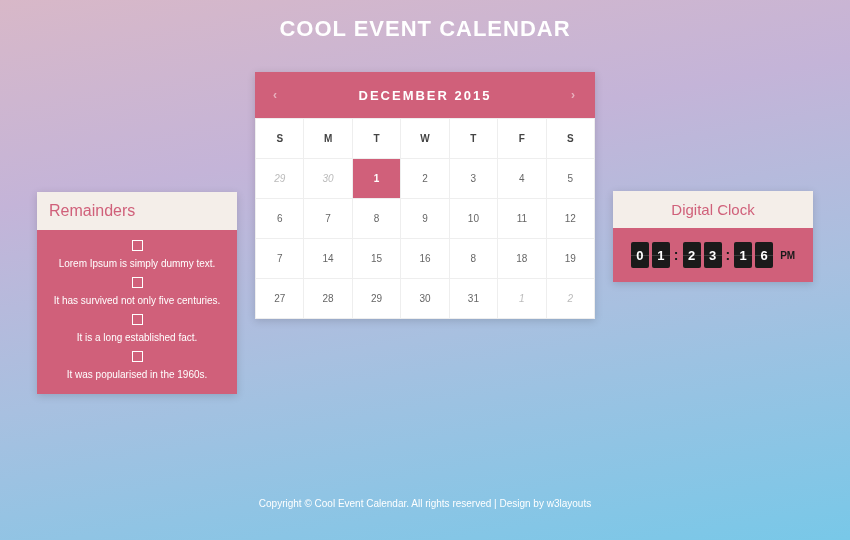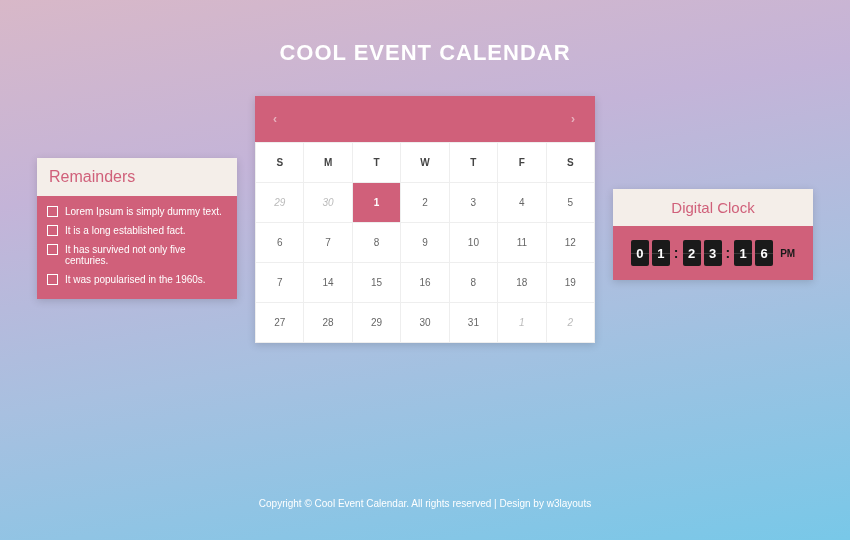--- a/index.html
+++ b/index.html
@@ -10,21 +10,21 @@
     background: linear-gradient(170deg, #d8b8c8 0%, #c4b4d8 30%, #a8c0e0 60%, #78c8e8 100%);
     overflow: hidden;
     position: relative;
   }
   .page-title {
     text-align: center;
     color: #fff;
     font-size: 22px;
     font-weight: 700;
     letter-spacing: 1px;
-    padding-top: 40px;
+    padding-top: 16px;
     text-transform: uppercase;
   }
   .main {
     display: flex;
     justify-content: center;
     align-items: flex-start;
     gap: 18px;
     margin-top: 30px;
     position: relative;
   }
@@ -71,53 +71,55 @@
   }
   .cal-grid td.muted { color: #bbb; font-style: italic; }
   .cal-grid td.today {
     background: #d0607a;
     color: #fff;
     font-weight: 700;
   }
   
   .remainders {
     width: 200px;
-    margin-top: 62px;
+    margin-top: 120px;
     box-shadow: 0 2px 8px rgba(0,0,0,0.15);
   }
   .remainders-title {
     background: #f4eee9;
     color: #d0607a;
     font-size: 16px;
     font-weight: 400;
     padding: 10px 12px;
   }
   .remainders-list {
     background: #d0607a;
     padding: 6px 10px 10px 10px;
     list-style: none;
   }
   .remainders-list li {
     color: #fff;
     font-size: 10px;
     padding: 4px 0;
     display: flex;
+    align-items: center;
     gap: 7px;
+    flex-direction: column;
   }
   .rem-check {
     width: 11px;
     height: 11px;
     border: 1.5px solid #fff;
     display: inline-block;
     flex-shrink: 0;
   }
   
   .clock {
     width: 200px;
-    margin-top: 93px;
+    margin-top: 119px;
     box-shadow: 0 2px 8px rgba(0,0,0,0.15);
   }
   .clock-title {
     background: #f4eee9;
     color: #d0607a;
     font-size: 15px;
     text-align: center;
     padding: 10px 0;
   }
   .clock-body {
@@ -170,36 +172,37 @@
 
   <div class="remainders">
     <div class="remainders-title">Remainders</div>
     <ul class="remainders-list">
       <li>
           <span class="rem-check"></span>
           <span>Lorem Ipsum is simply dummy text.</span>
         </li>
       <li>
           <span class="rem-check"></span>
+          <span>It has survived not only five centuries.</span>
+        </li>
+      <li>
+          <span class="rem-check"></span>
           <span>It is a long established fact.</span>
-        </li>
-      <li>
-          <span class="rem-check"></span>
-          <span>It has survived not only five centuries.</span>
         </li>
       <li>
           <span class="rem-check"></span>
           <span>It was popularised in the 1960s.</span>
         </li>
     </ul>
   </div>
 
   <div class="calendar">
     <div class="cal-header">
       <span class="cal-nav">‹</span>
+      <span>December 2015</span>
       <span class="cal-nav">›</span>
     </div>
     <table class="cal-grid">
       <thead>
           <tr>
             <th>S</th>
             <th>M</th>
             <th>T</th>
             <th>W</th>
             <th>T</th>

